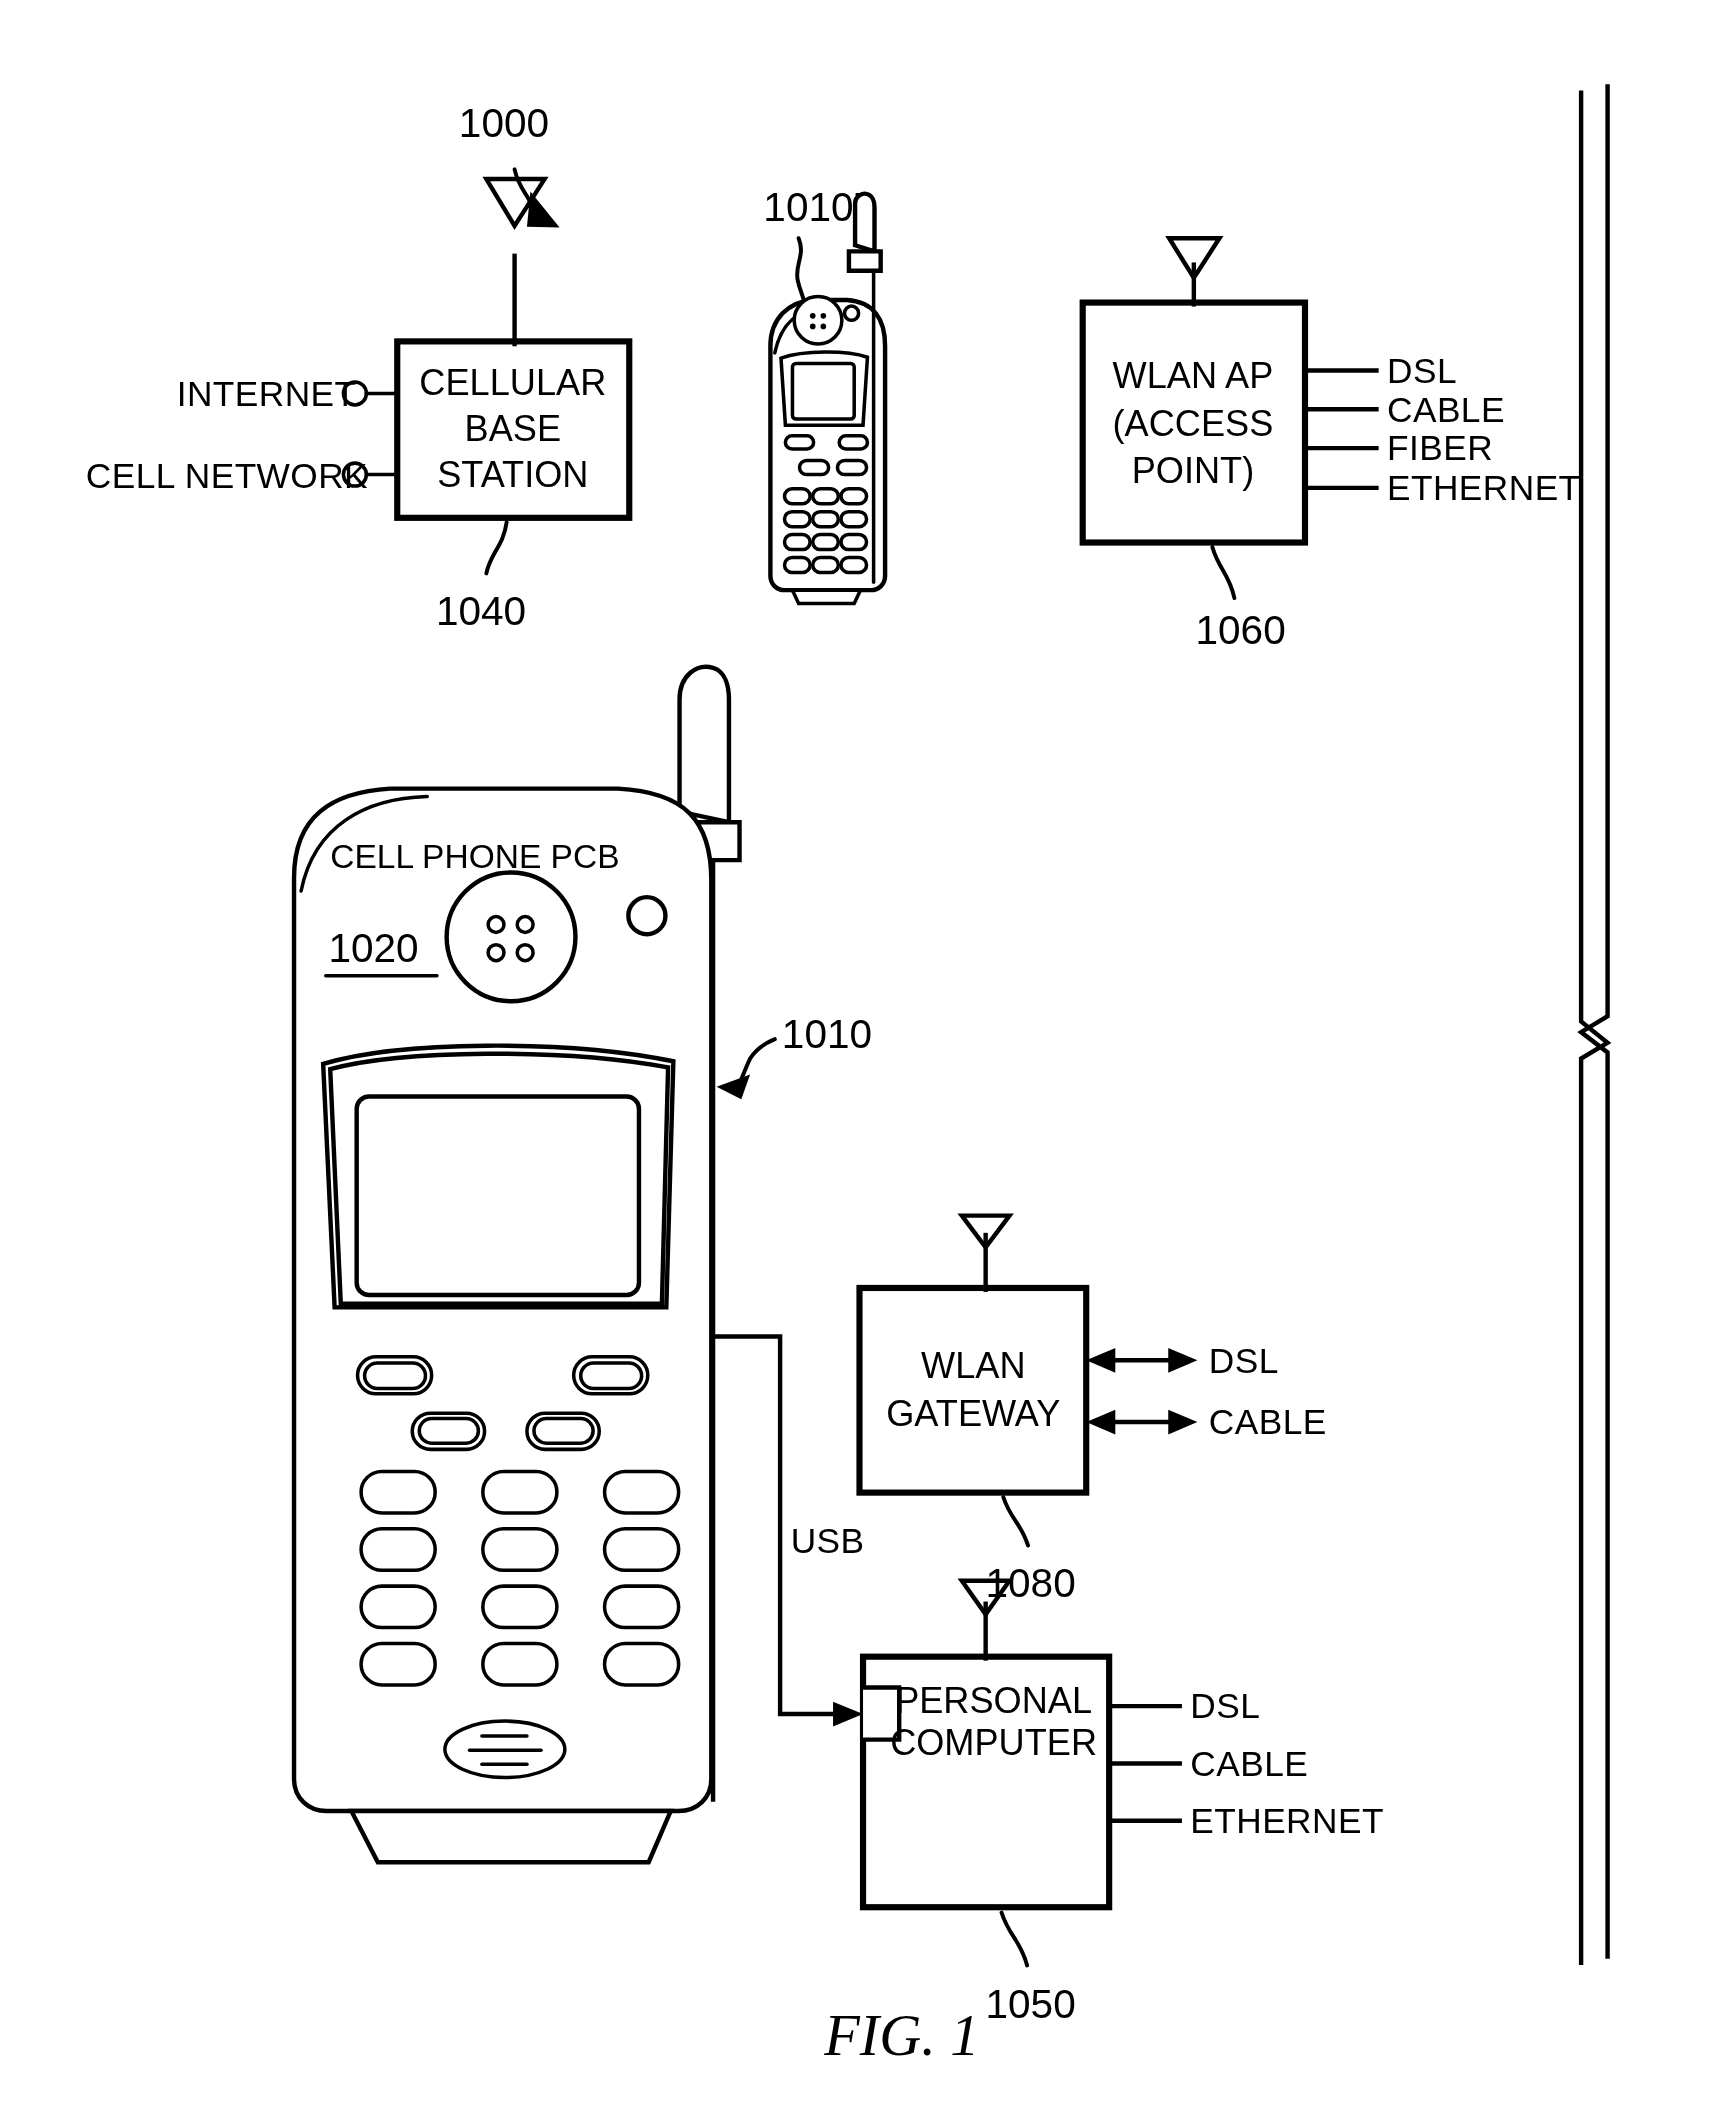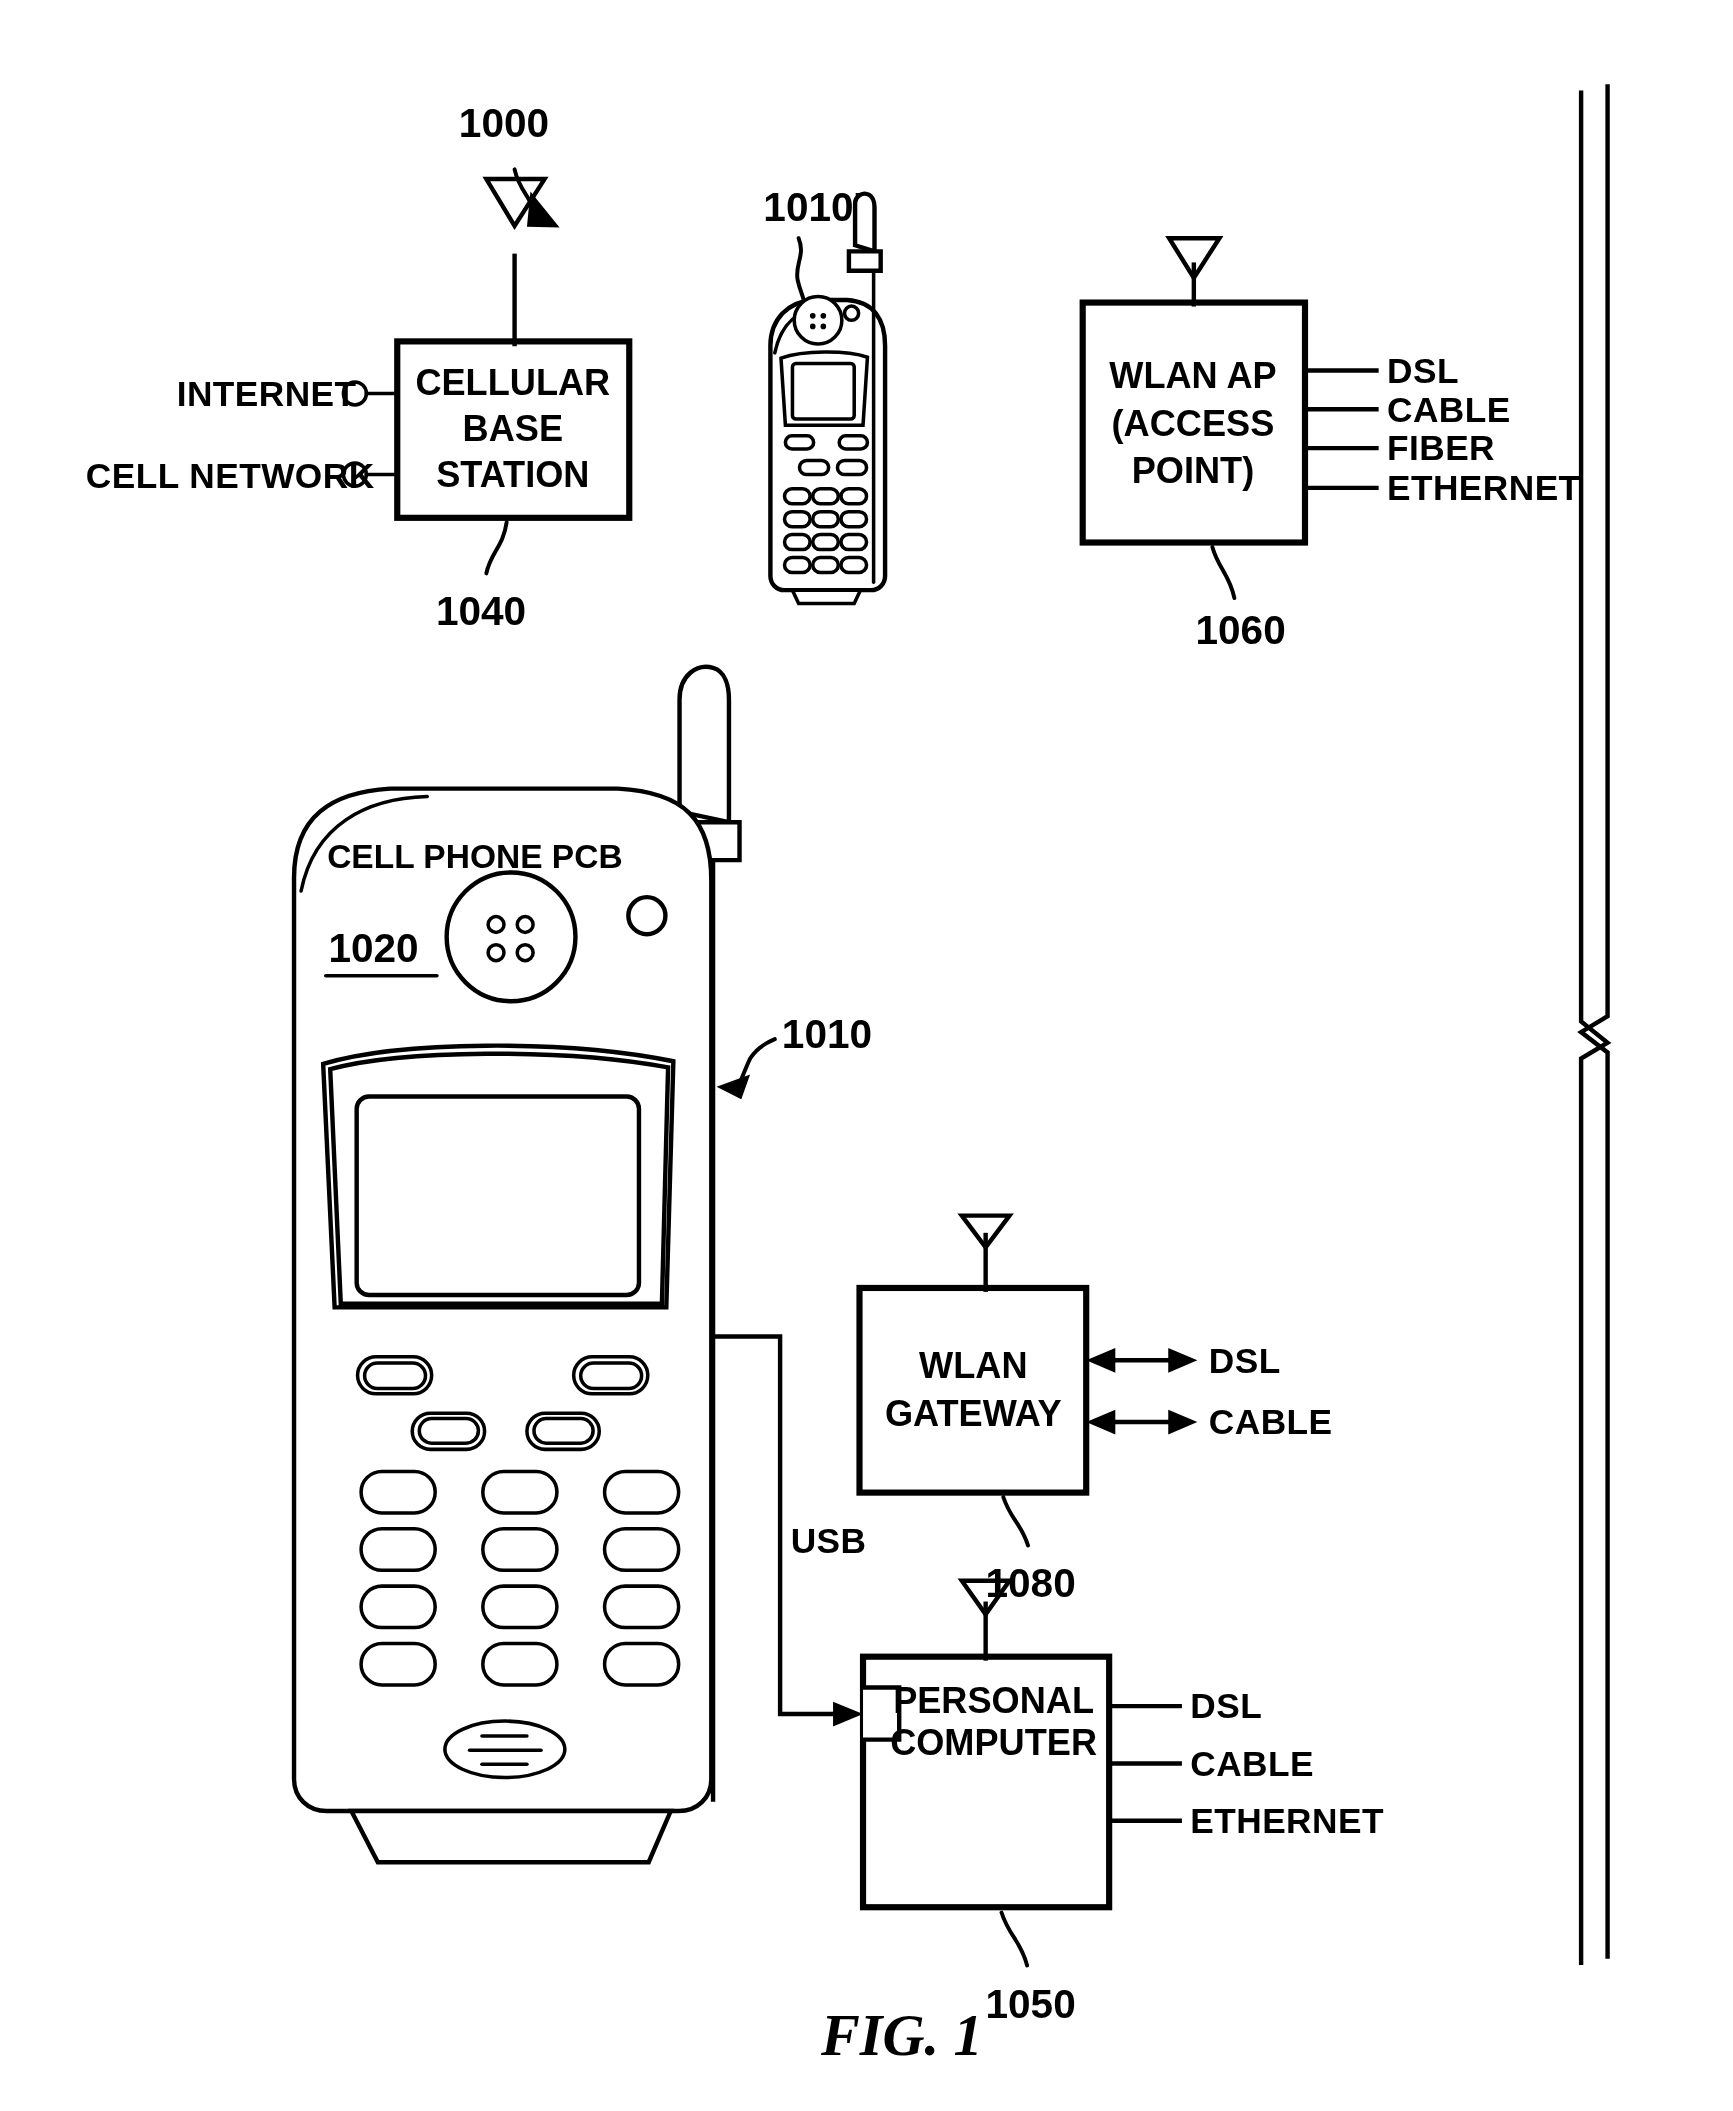--- a/index.html
+++ b/index.html
@@ -9,21 +9,20 @@
   }
   body {
     font-family: "Liberation Sans", sans-serif;
   }
   #page {
     position: relative;
     width: 1734px;
     height: 2111px;
     background: #ffffff;
     overflow: hidden;
-    font-weight: bold;
   }
   #fig-svg {
     position: absolute;
     left: 0;
     top: 0;
     width: 1734px;
     height: 2111px;
   }
   .dwg-line {
     fill: none;

